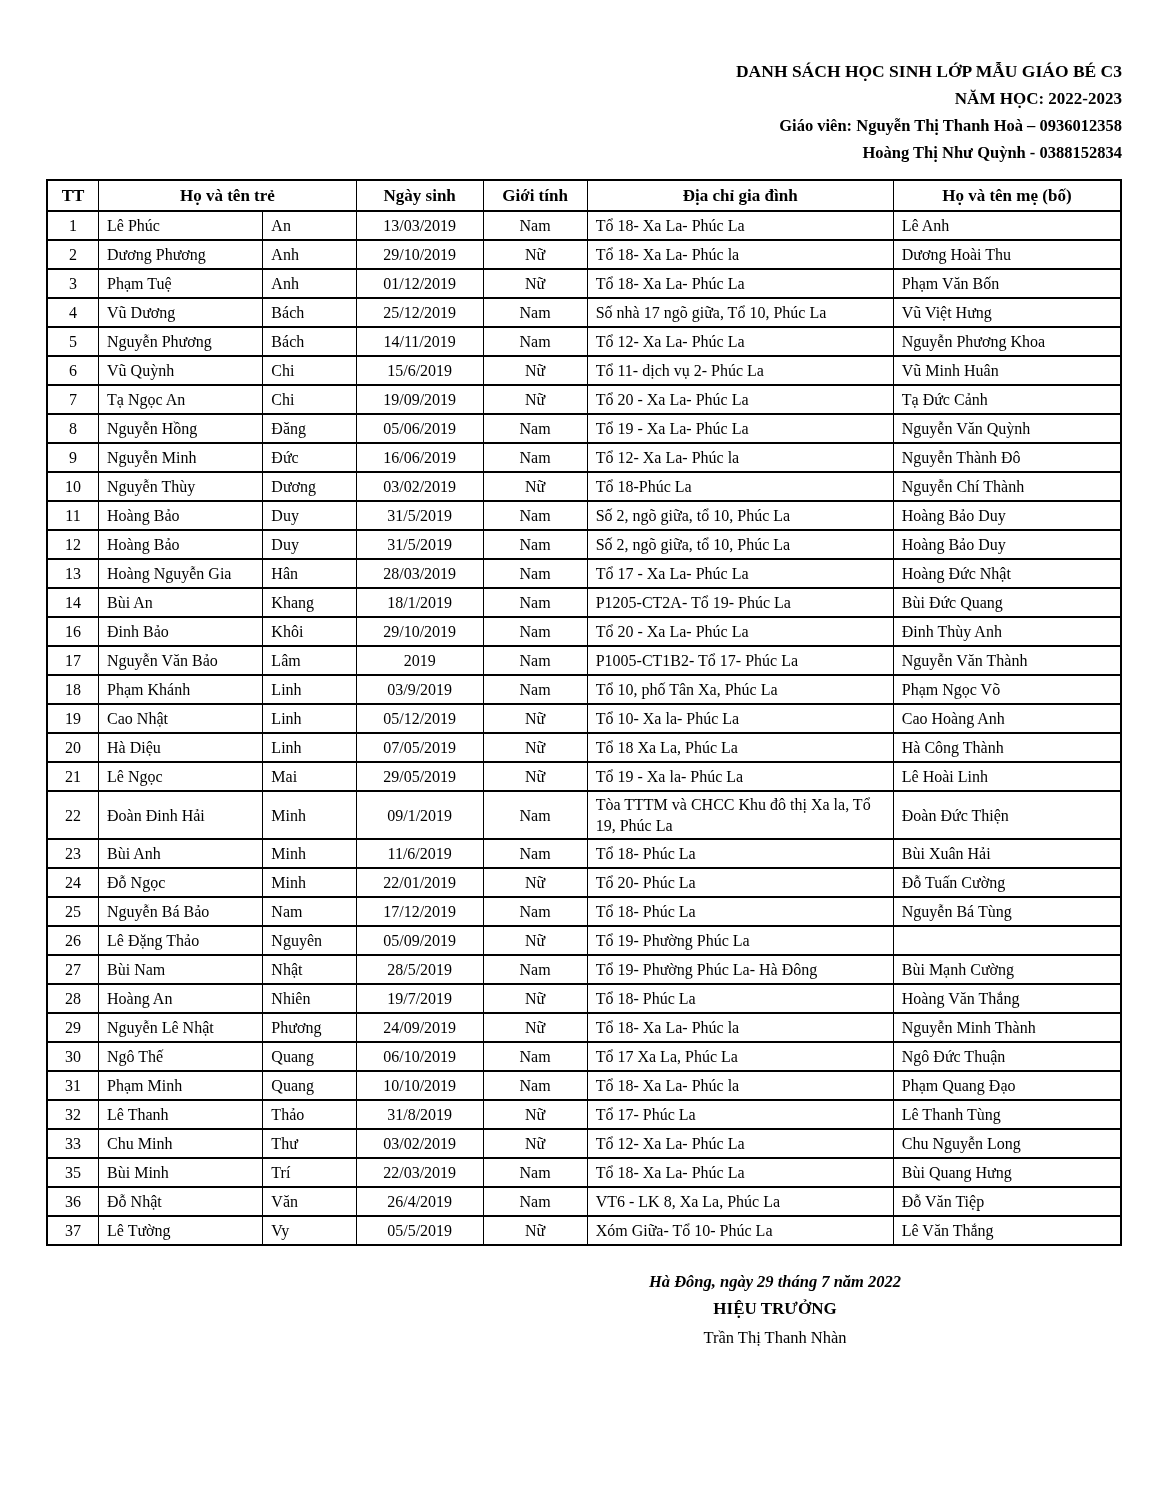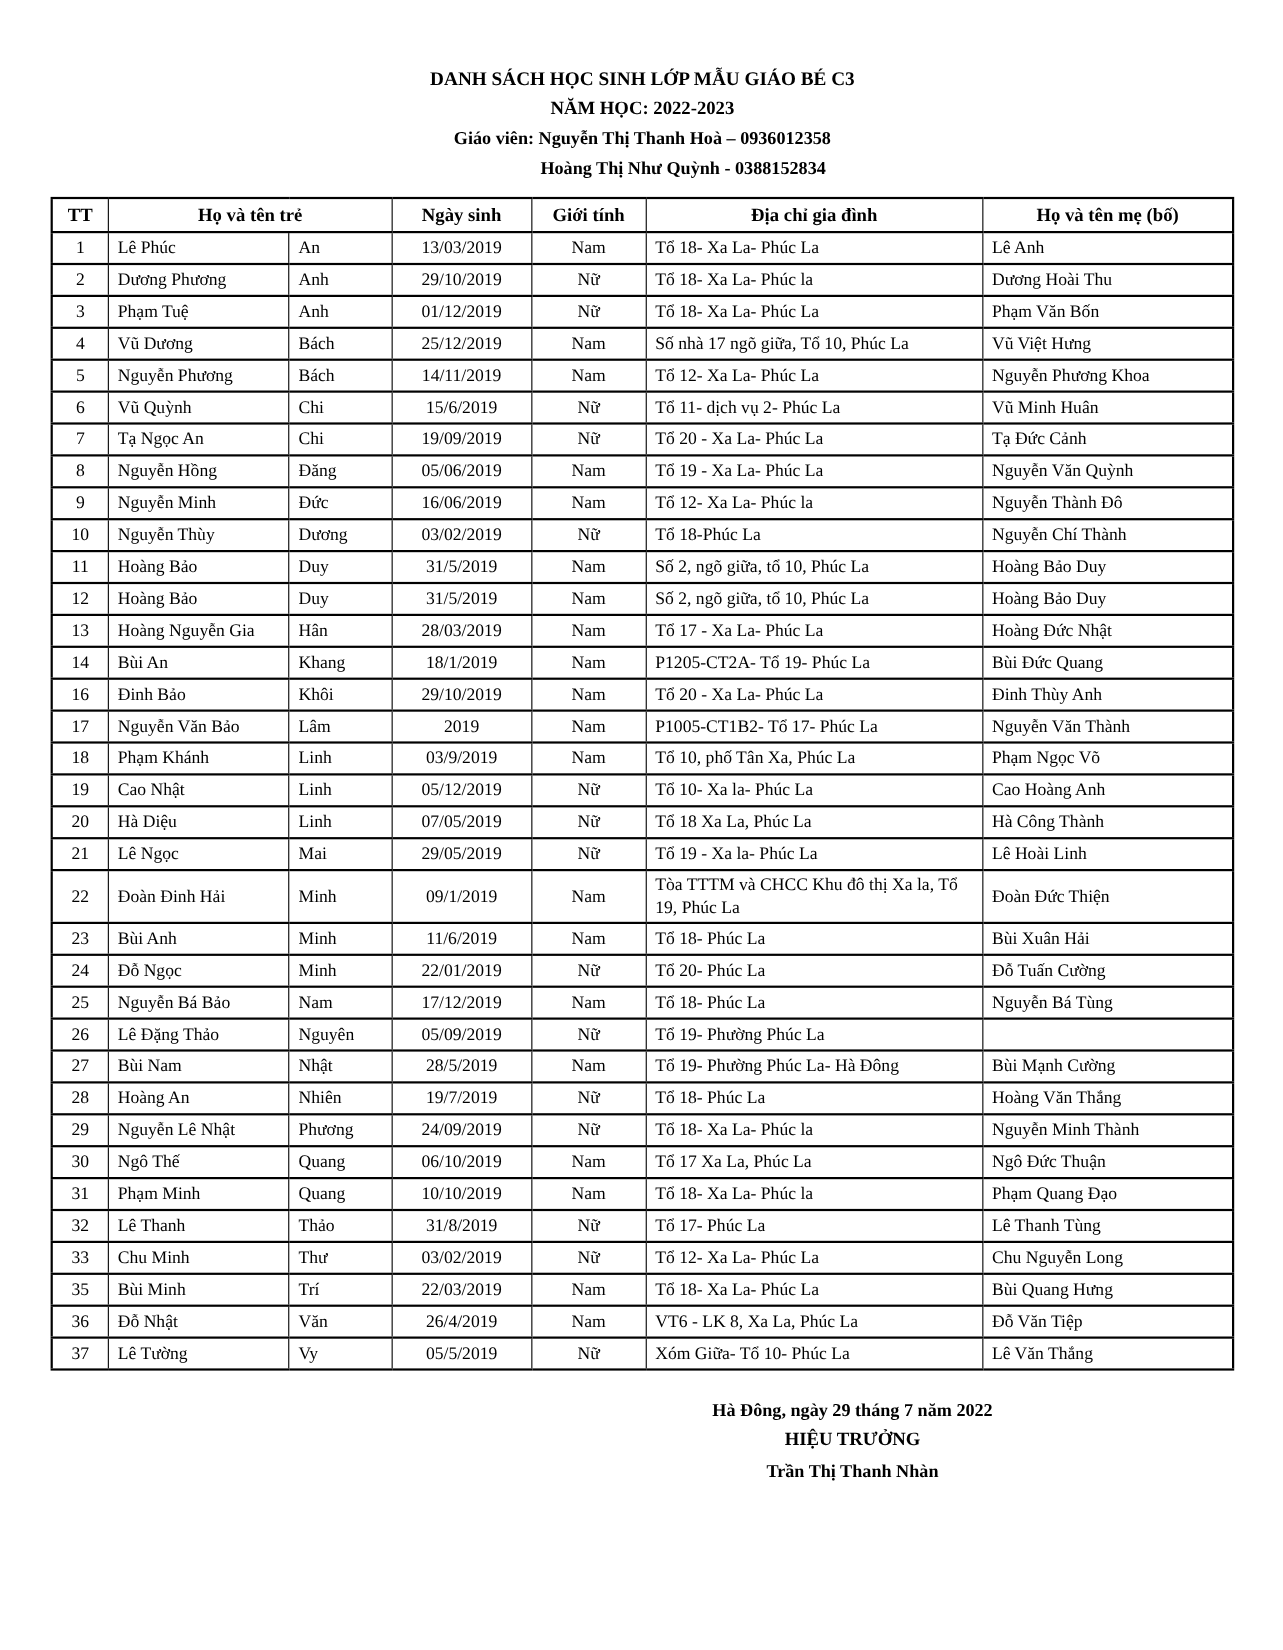--- a/index.html
+++ b/index.html
@@ -11,21 +11,21 @@
     width: 1166px;
     height: 1500px;
     font-family: "Liberation Serif", "DejaVu Serif", serif;
     color: #000000;
     position: relative;
   }
   .doc {
     padding: 58px 44px 0 46px;
   }
   .doc-header {
-    text-align: center;
+    text-align: right;
     font-weight: bold;
   }
   .doc-header .line {
     line-height: 27px;
   }
   .doc-title   { font-size: 17.5px; }
   .doc-year    { font-size: 17px; }
   .doc-teacher1{ font-size: 16.5px; }
   .doc-teacher2{ font-size: 16.5px; padding-left: 74px; }
 
@@ -68,30 +68,31 @@
   .col-addr   { width: 28.5%; }
   .col-parent { width: 21.2%; }
 
   .doc-footer {
     margin-top: 26px;
     margin-left: 504px;
     width: 450px;
     text-align: center;
   }
   .footer-date {
+    font-style: italic;
     font-weight: bold;
     font-size: 16.5px;
   }
   .footer-role {
     font-weight: bold;
     font-size: 17px;
     margin-top: 7px;
   }
   .footer-name {
-    font-weight: bold;
+    font-weight: normal;
     font-size: 16.5px;
     margin-top: 9px;
   }
 </style>
 </head>
 <body>
 
 <div class="doc">
 
   <div class="doc-header">

